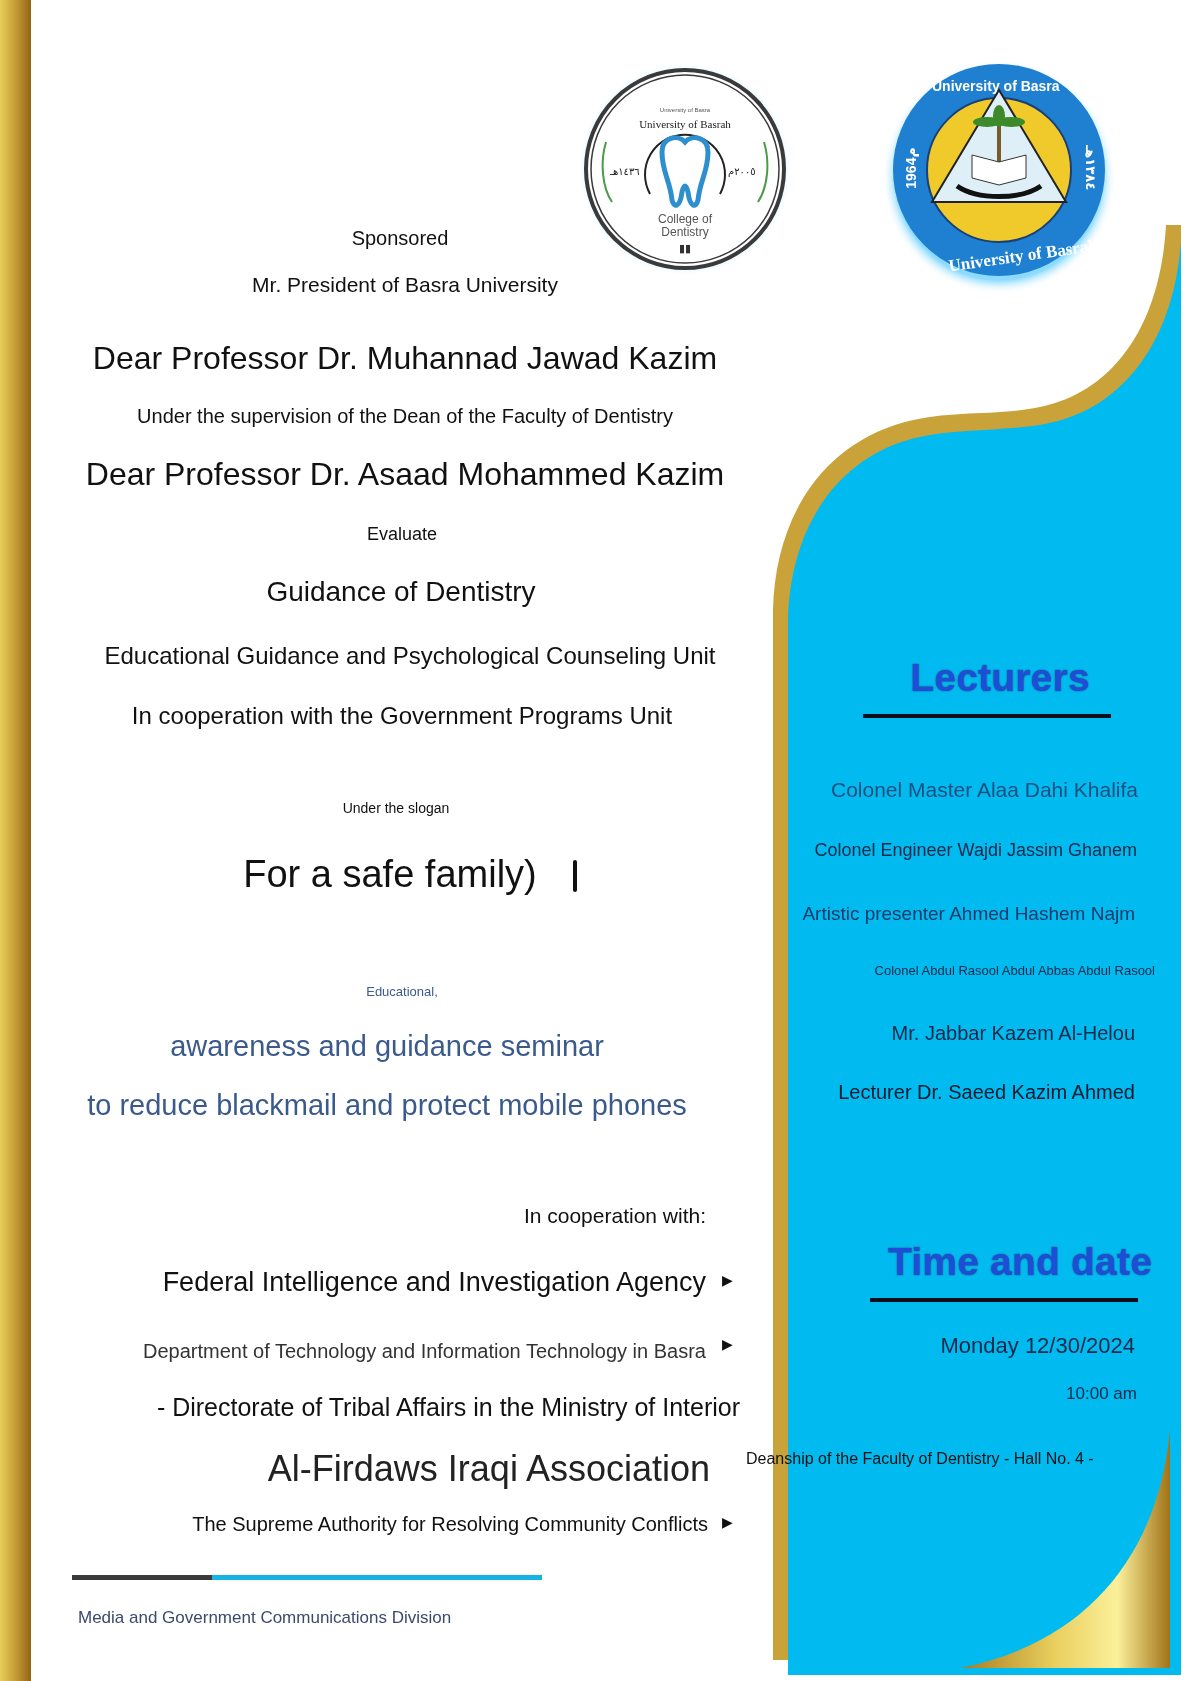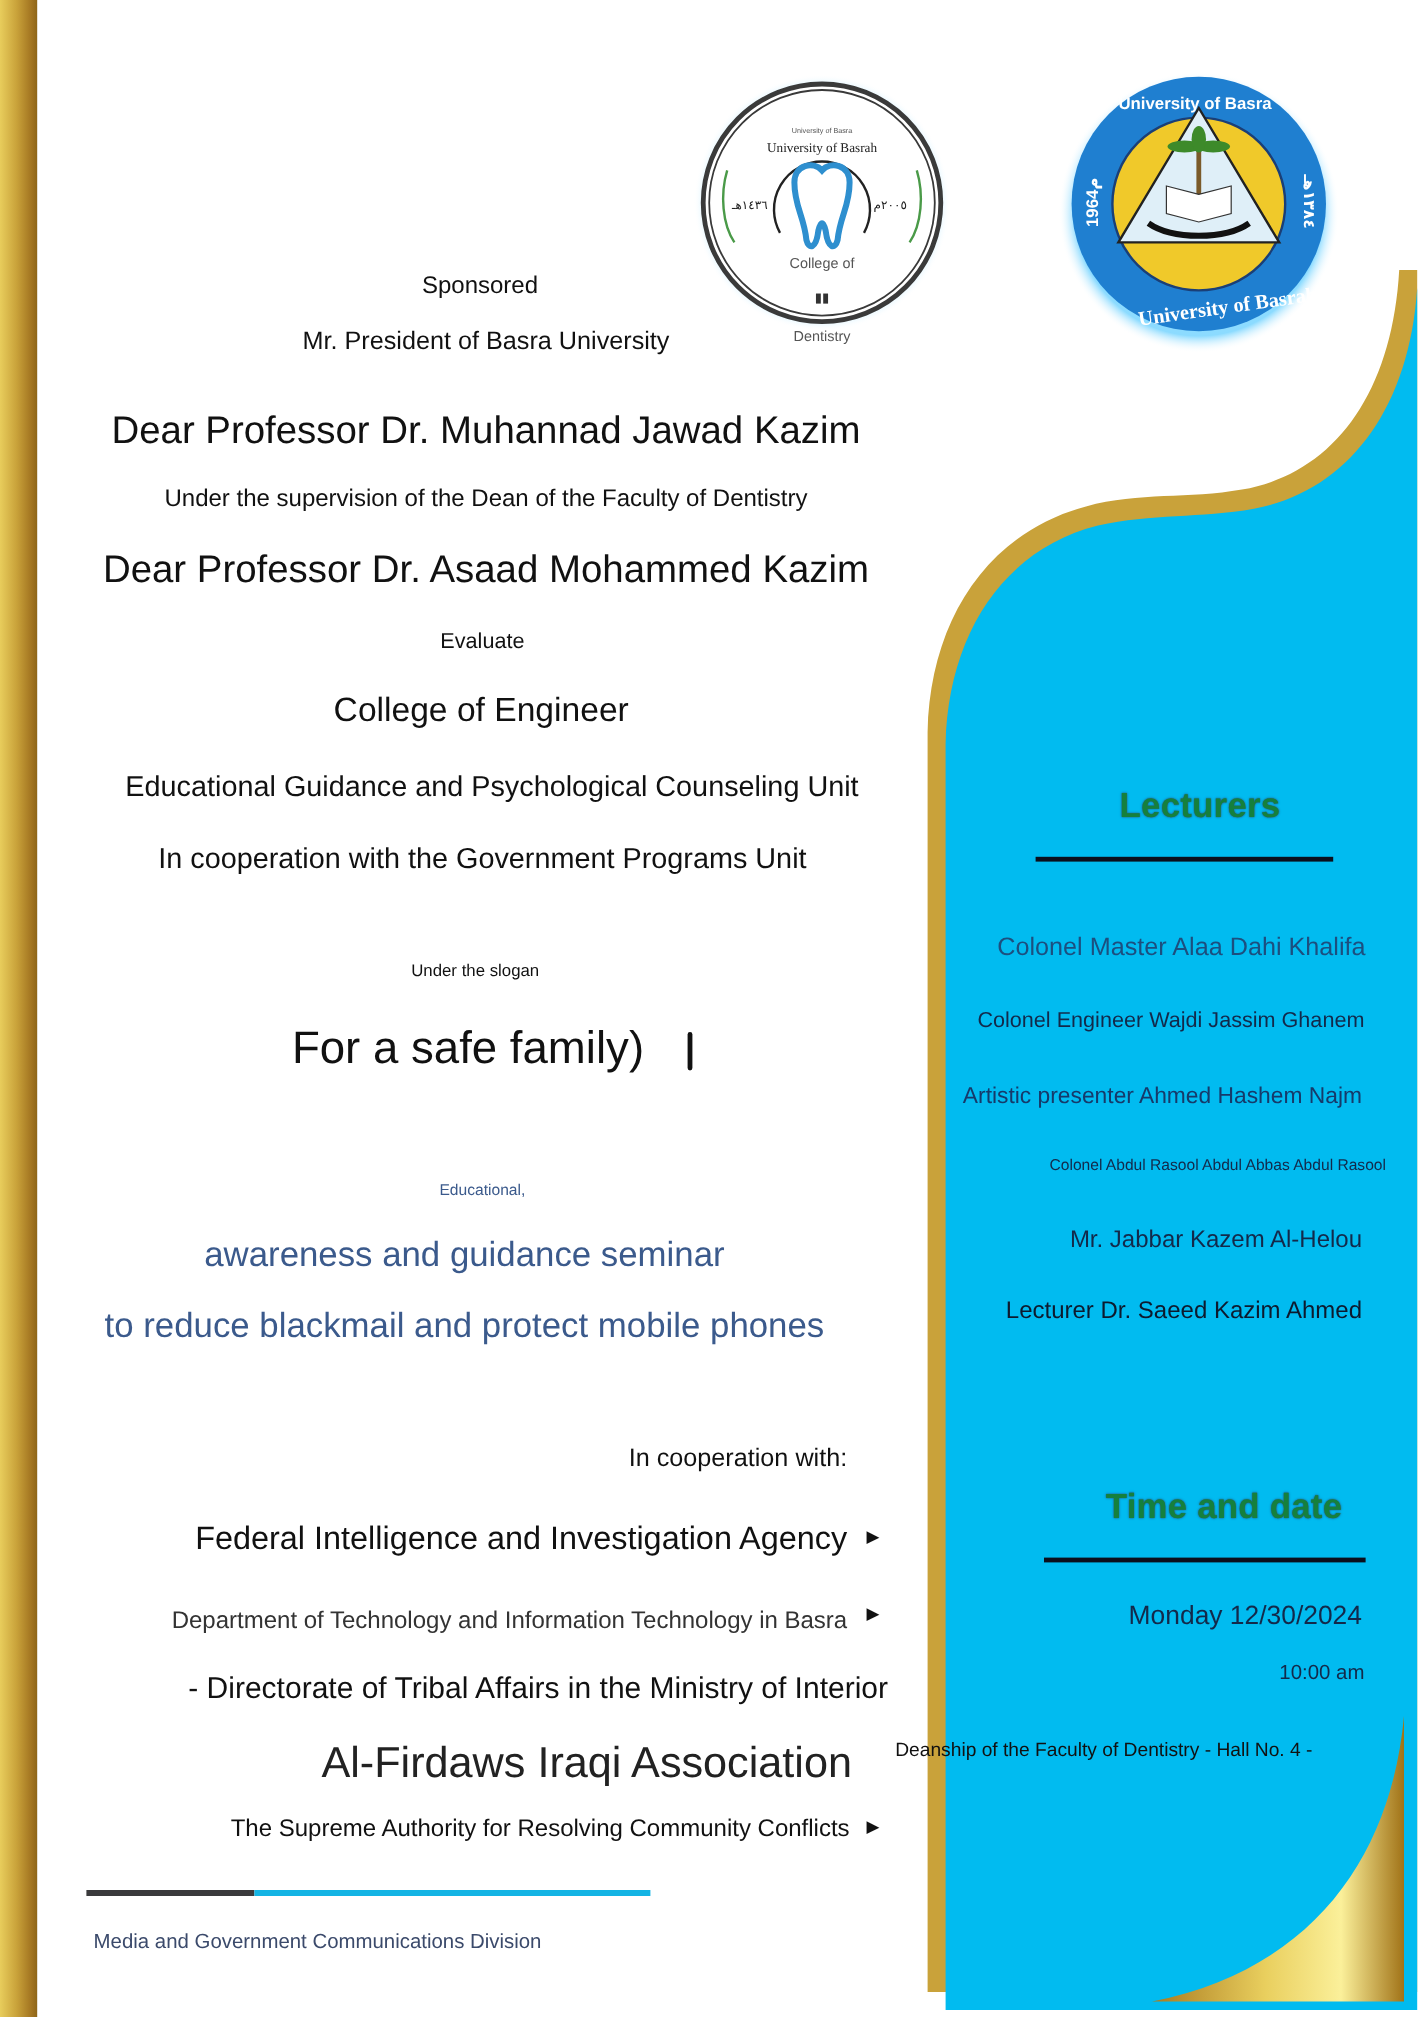--- a/index.html
+++ b/index.html
@@ -25,21 +25,21 @@
   .t-slogan-bar { left:573px; top:860px; width:4px; height:32px; background:#111; border-radius:2px; }
   .blue-text { color:#3b5a8c; }
   .t-educational { left:40px; width:724px; top:984px; font-size:13px; }
   .t-seminar { left:40px; width:694px; top:1030px; font-size:29px; }
   .t-reduce { left:40px; width:694px; top:1089px; font-size:29px; }
   .coop-item { position:absolute; white-space:nowrap; text-align:right; }
   .arrow { position:absolute; font-size:14px; color:#111; }
   .divider-dark { position:absolute; left:72px; top:1575px; width:140px; height:5px; background:#3a3a3c; }
   .divider-blue { position:absolute; left:212px; top:1575px; width:330px; height:5px; background:#14b4e4; }
   .footer { left:78px; top:1608px; font-size:17px; color:#3b4a6b; }
-  .side-heading { color:#15803d; font-size:29px; font-weight:bold; letter-spacing:0.2px;
+  .side-heading { color:#1d4ed8; font-size:39px; font-weight:bold; letter-spacing:0.2px;
                   text-shadow:0 0 2px #2a5d86, 0 0 1px #2a5d86; }
   .side-rule { position:absolute; height:4px; background:#0b0f1c; }
   .lect { position:absolute; white-space:nowrap; text-align:right; color:#13294a; }
 </style>
 </head>
 <body>
 
 <div class="gold-bar"></div>
 
 <svg class="panel-svg" width="1189" height="1681" viewBox="0 0 1189 1681">
@@ -75,21 +75,21 @@
     <g stroke="#4a9a48" stroke-width="2" fill="none">
       <path d="M28 80 C22 100 24 125 34 140"></path>
       <path d="M186 80 C192 100 190 125 180 140"></path>
     </g>
   </svg>
   <div class="abs c" style="left:0; top:45px; width:214px; font-size:6px; color:#555;">University of Basra</div>
   <div class="abs c" style="left:0; top:56px; width:214px; font-size:11px; font-family:'Liberation Serif',serif; color:#222;">University of Basrah</div>
   <div class="abs" style="left:32px; top:104px; font-size:10px; color:#222;">١٤٣٦هـ</div>
   <div class="abs" style="left:150px; top:104px; font-size:10px; color:#222;">٢٠٠٥م</div>
   <div class="abs c" style="left:0; top:150px; width:214px; font-size:12px; color:#555;">College of</div>
-  <div class="abs c" style="left:0; top:163px; width:214px; font-size:12px; color:#555;margin-top:48px;">Dentistry</div>
+  <div class="abs c" style="left:0; top:163px; width:214px; font-size:12px; color:#555;">Dentistry</div>
   <div class="abs c" style="left:0; top:180px; width:214px; font-size:11px; color:#333;">▮▮</div>
 </div>
 
 <div class="logo" style="left:882px; top:60px; width:234px; height:234px;">
   <svg width="234" height="234" viewBox="0 0 234 234">
     <defs>
       <radialGradient id="glow2" cx="0.5" cy="0.5" r="0.5">
         <stop offset="0.88" stop-color="#7fd7ff" stop-opacity="0.9"></stop>
         <stop offset="1" stop-color="#ffffff" stop-opacity="0"></stop>
       </radialGradient>
@@ -112,21 +112,21 @@
   <div class="abs" style="left:8px; top:100px; font-size:14px; color:#fff; font-weight:bold; transform:rotate(-90deg);">1964م</div>
   <div class="abs" style="left:186px; top:100px; font-size:13px; color:#fff; font-weight:bold; transform:rotate(90deg);">١٣٨٤هـ</div>
 </div>
 
 <div class="abs c t-sponsored">Sponsored</div>
 <div class="abs c t-president">Mr. President of Basra University</div>
 <div class="abs c t-muhannad">Dear Professor Dr. Muhannad Jawad Kazim</div>
 <div class="abs c t-supervision">Under the supervision of the Dean of the Faculty of Dentistry</div>
 <div class="abs c t-asaad">Dear Professor Dr. Asaad Mohammed Kazim</div>
 <div class="abs c t-evaluate">Evaluate</div>
-<div class="abs c t-college">College of Engineer</div>
+<div class="abs c t-college">Guidance of Dentistry</div>
 <div class="abs c t-unit">Educational Guidance and Psychological Counseling Unit</div>
 <div class="abs c t-coop-gov">In cooperation with the Government Programs Unit</div>
 
 <div class="abs c t-slogan-label">Under the slogan</div>
 <div class="abs c t-slogan">For a safe family)</div>
 <div class="abs t-slogan-bar"></div>
 
 <div class="abs c t-educational blue-text">Educational,</div>
 <div class="abs c t-seminar blue-text">awareness and guidance seminar</div>
 <div class="abs c t-reduce blue-text">to reduce blackmail and protect mobile phones</div>

